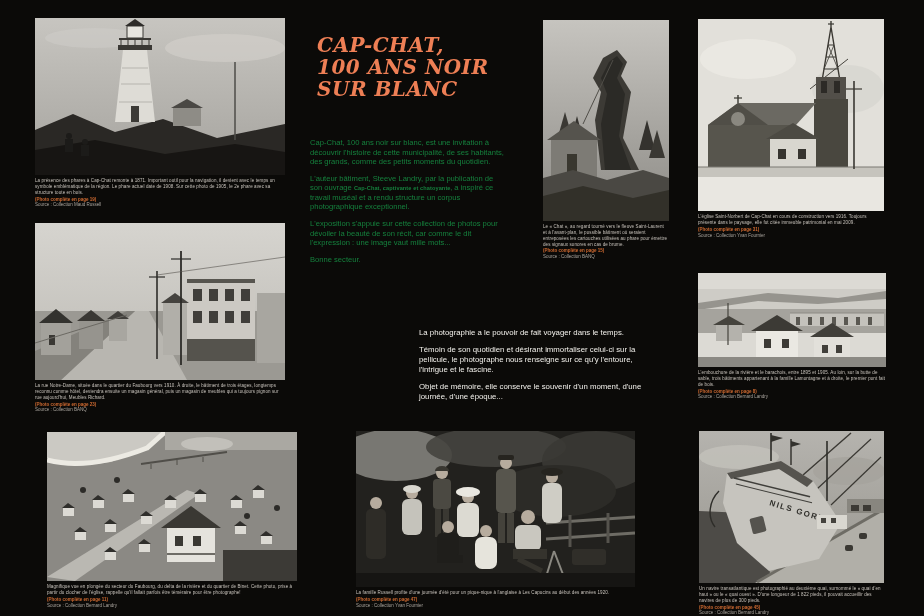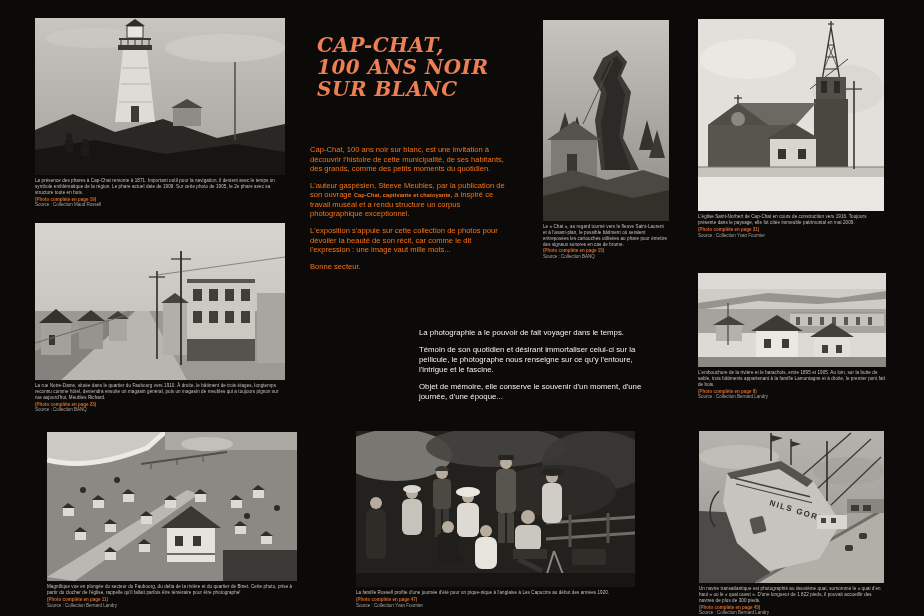--- a/index.html
+++ b/index.html
@@ -8,21 +8,21 @@
   .photo{position:absolute;margin:0;}
   .photo svg{display:block;background:#1a1918;}
   figcaption{margin-top:3px;}
   .cap{color:#c9c4bd;font-size:4.5px;line-height:1.3;margin:0;letter-spacing:.1px;}
   .page{color:#cf6a31;font-size:4.5px;line-height:1.3;margin:1px 0 0;font-weight:bold;}
   .src{color:#a9a49d;font-size:4.5px;line-height:1.3;margin:0;}
   .title-block{position:absolute;left:309px;top:26px;width:235px;}
   .title-block h1{margin:8px;font-family:"DejaVu Serif","Liberation Serif",serif;
     font-style:italic;font-weight:700;font-size:20px;line-height:1.1;color:#ee7f55;
     white-space:pre-line;letter-spacing:.5px;}
-  .intro{position:absolute;left:310px;top:145px;width:197px;color:#f97316;}
+  .intro{position:absolute;left:310px;top:138px;width:197px;color:#15803d;}
   .intro p{margin:0 0 7px;font-size:7.6px;line-height:1.26;}
   .book-title{font-size:5.6px;font-weight:bold;letter-spacing:.1px;}
   .quote{position:absolute;left:419px;top:328px;width:236px;color:#f3f1ec;}
   .quote p{margin:0 0 7px;font-size:7.8px;line-height:1.28;}
   
   .ph-lighthouse{left:35px;top:18px;width:250px;}
   .ph-street{left:35px;top:223px;width:250px;}
   .ph-rock{left:543px;top:20px;width:126px;}
   .ph-church{left:698px;top:19px;width:186px;}
   .ph-coast{left:698px;top:273px;width:188px;}
@@ -36,21 +36,21 @@
 <div class="panel">
 
   <header class="title-block">
     <h1>CAP-CHAT,
 100 ANS NOIR
 SUR BLANC</h1>
   </header>
 
   <section class="intro">
     <p>Cap-Chat, 100 ans noir sur blanc, est une invitation à découvrir l'histoire de cette municipalité, de ses habitants, des grands, comme des petits moments du quotidien.</p>
-    <p><span>L'auteur gaspésien, Steeve Meubles, par la publication de son ouvrage </span><span class="book-title">Cap-Chat, captivante et chatoyante,</span><span> a inspiré ce travail muséal et a rendu structure un corpus photographique exceptionnel.</span></p>
+    <p><span>L'auteur bâtiment, Steeve Landry, par la publication de son ouvrage </span><span class="book-title">Cap-Chat, captivante et chatoyante,</span><span> a inspiré ce travail muséal et a rendu structure un corpus photographique exceptionnel.</span></p>
     <p>L'exposition s'appuie sur cette collection de photos pour dévoiler la beauté de son récit, car comme le dit l'expression : une image vaut mille mots...</p>
     <p>Bonne secteur.</p>
   </section>
 
   <section class="quote">
     <p>La photographie a le pouvoir de fait voyager dans le temps.</p>
     <p>Témoin de son quotidien et désirant immortaliser celui-ci sur la pellicule, le photographe nous renseigne sur ce qu'y l'entoure, l'intrigue et le fascine.</p>
     <p>Objet de mémoire, elle conserve le souvenir d'un moment, d'une journée, d'une époque...</p>
   </section>
 

